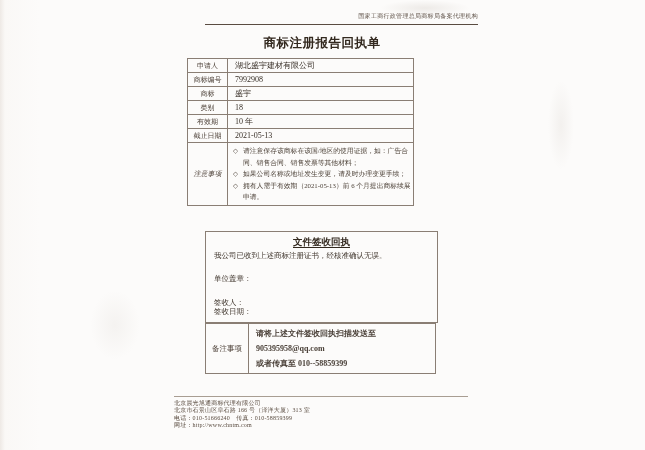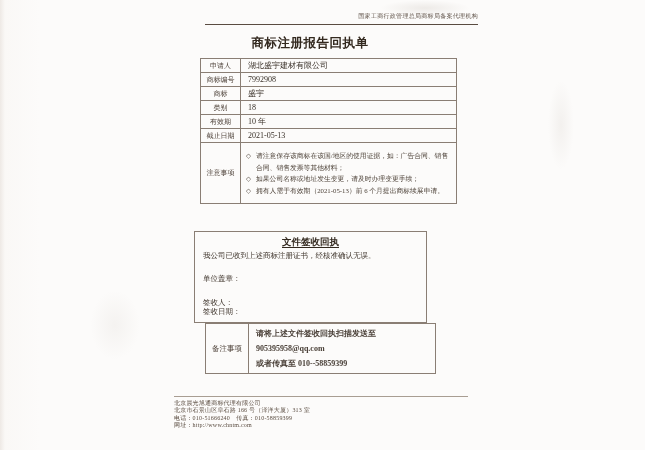--- a/index.html
+++ b/index.html
@@ -20,44 +20,44 @@
     background:radial-gradient(ellipse at center,rgba(190,180,170,.15),rgba(190,180,170,0) 70%);}
   .smudge.s3{left:90px;top:290px;width:50px;height:70px;
     background:radial-gradient(ellipse at center,rgba(190,180,170,.12),rgba(190,180,170,0) 70%);}
 
   .agency{
     position:absolute;left:205px;top:12px;width:273px;
     text-align:right;font-size:6px;letter-spacing:.3px;color:#5c4f45;
     border-bottom:1px solid #5a4c41;padding-bottom:3px;
   }
   .doc-title{
-    position:absolute;left:188px;top:35px;width:244px;
+    position:absolute;left:200px;top:35px;width:244px;
     text-align:center;font-size:12.5px;font-weight:bold;letter-spacing:.5px;color:#33291f;
   }
 
   table{border-collapse:collapse;table-layout:fixed;}
   td{border:1px solid #8a7e74;vertical-align:middle;}
 
-  .info-table{position:absolute;left:200px;top:58px;width:257px;}
+  .info-table{position:absolute;left:187px;top:58px;width:227px;}
   .info-table td.lab{
     width:39px;text-align:center;font-size:7px;color:#4a3e35;padding:0;
     height:13px;
   }
   .info-table td.val{
     font-size:8px;color:#372e26;padding:0 4px 0 7px;white-space:nowrap;overflow:hidden;
   }
-  .info-table tr.notes-row td.lab{height:60px;}
+  .info-table tr.notes-row td.lab{height:60px;font-style:italic;}
   .info-table td.notes-cell{
     vertical-align:middle;padding:2px 2px 2px 5px;font-size:6.8px;line-height:11.5px;color:#4a3f35;
   }
   .note{position:relative;padding-left:10px;}
   .note .b{position:absolute;left:0;top:0;font-size:6.5px;}
 
   .receipt{
-    position:absolute;left:194px;top:231px;width:231px;height:90px;
+    position:absolute;left:205px;top:231px;width:231px;height:90px;
     border:1px solid #8a7e74;
   }
   .receipt .r-title{
     position:absolute;left:0;top:4px;width:100%;text-align:center;
     font-size:9.5px;font-weight:bold;color:#33291f;
     text-decoration:underline;text-underline-offset:2px;
   }
   .receipt .r-body{position:absolute;left:8px;top:19px;font-size:7.5px;color:#3f352c;}
   .receipt .r-stamp{position:absolute;left:8px;top:42px;font-size:7.5px;color:#3f352c;}
   .receipt .r-signer{position:absolute;left:8px;top:66px;font-size:7.5px;color:#3f352c;}

